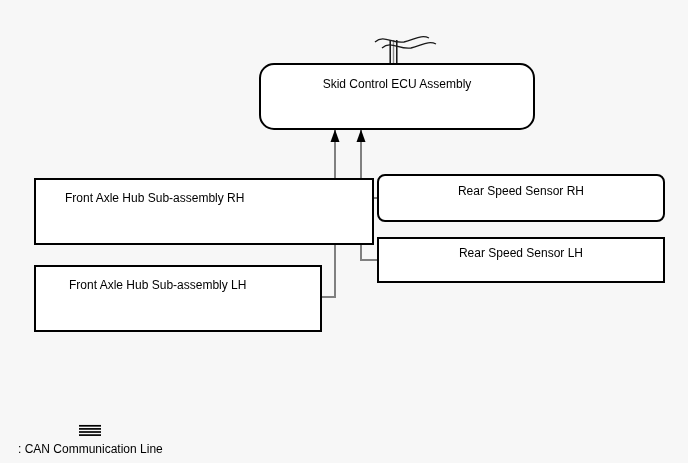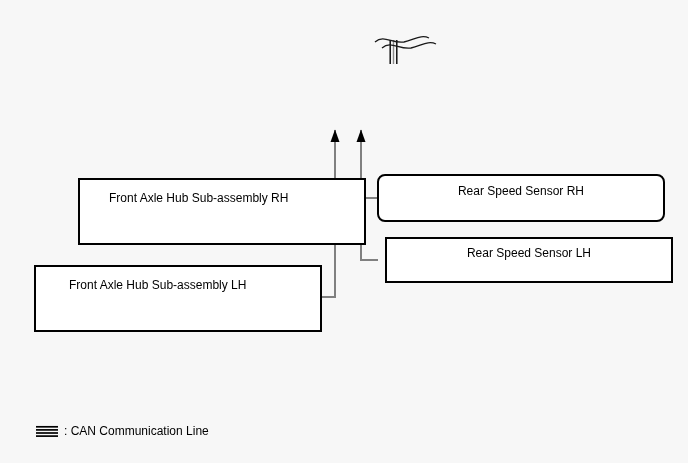--- a/index.html
+++ b/index.html
@@ -31,33 +31,34 @@
     font-size: 12px;
     line-height: 14px;
     color: #000;
   }
   .node-ecu {
     left: 259px; top: 63px; width: 276px; height: 67px;
     border-radius: 15px;
     text-align: center;
     padding-top: 12px;
   }
-  .node-front-rh { left: 34px; top: 178px; width: 288px; height: 67px; padding: 11px 8px 0 29px; margin-left: 44px; }
+  .node-front-rh { left: 34px; top: 178px; width: 340px; height: 67px; padding: 11px 8px 0 29px; }
   .node-front-lh { left: 34px; top: 265px; width: 288px; height: 67px; padding: 11px 0 0 33px; }
   .node-rear-rh  { left: 377px; top: 174px; width: 288px; height: 48px; text-align: center; padding-top: 8px; border-radius: 8px; }
-  .node-rear-lh  { left: 377px; top: 237px; width: 288px; height: 46px; text-align: center; padding-top: 7px; margin-left: 8px; }
+  .node-rear-lh  { left: 377px; top: 237px; width: 288px; height: 46px; text-align: center; padding-top: 7px; }
   .legend {
     position: absolute;
-    left: 36px;
+    left: 18px;
     top: 424px;
     display: flex;
     align-items: center;
     gap: 5px;
     font-size: 12px;
     color: #000;
+    flex-direction: column;
   }
   .legend-symbol { display: block; }
 </style>
 </head>
 <body>
 
 <div class="canvas">
 
   <svg class="wires" viewBox="0 0 688 463" xmlns="http://www.w3.org/2000/svg">
 
@@ -81,20 +82,23 @@
 
     <g>
       <line x1="390.2" y1="40" x2="390.2" y2="64" stroke="#000000" stroke-width="1.4"></line>
       <line x1="393.5" y1="40" x2="393.5" y2="64" stroke="#8a8a8a" stroke-width="1.4"></line>
       <line x1="396.8" y1="40" x2="396.8" y2="64" stroke="#000000" stroke-width="1.4"></line>
       <path d="M375 42 C384 34 392 44 404 42 C414 40 421 34 429 38" fill="none" stroke="#1a1a1a" stroke-width="1.3"></path>
       <path d="M382 48 C391 40 399 50 411 48 C421 46 428 40 436 44" fill="none" stroke="#1a1a1a" stroke-width="1.3"></path>
     </g>
   </svg>
 
+  <div class="node node-ecu">
+    <span>Skid Control ECU Assembly</span>
+  </div>
 
   <div class="node node-front-rh">
     <span>Front Axle Hub Sub-assembly RH</span>
   </div>
 
   <div class="node node-front-lh">
     <span>Front Axle Hub Sub-assembly LH</span>
   </div>
 
   <div class="node node-rear-rh">

